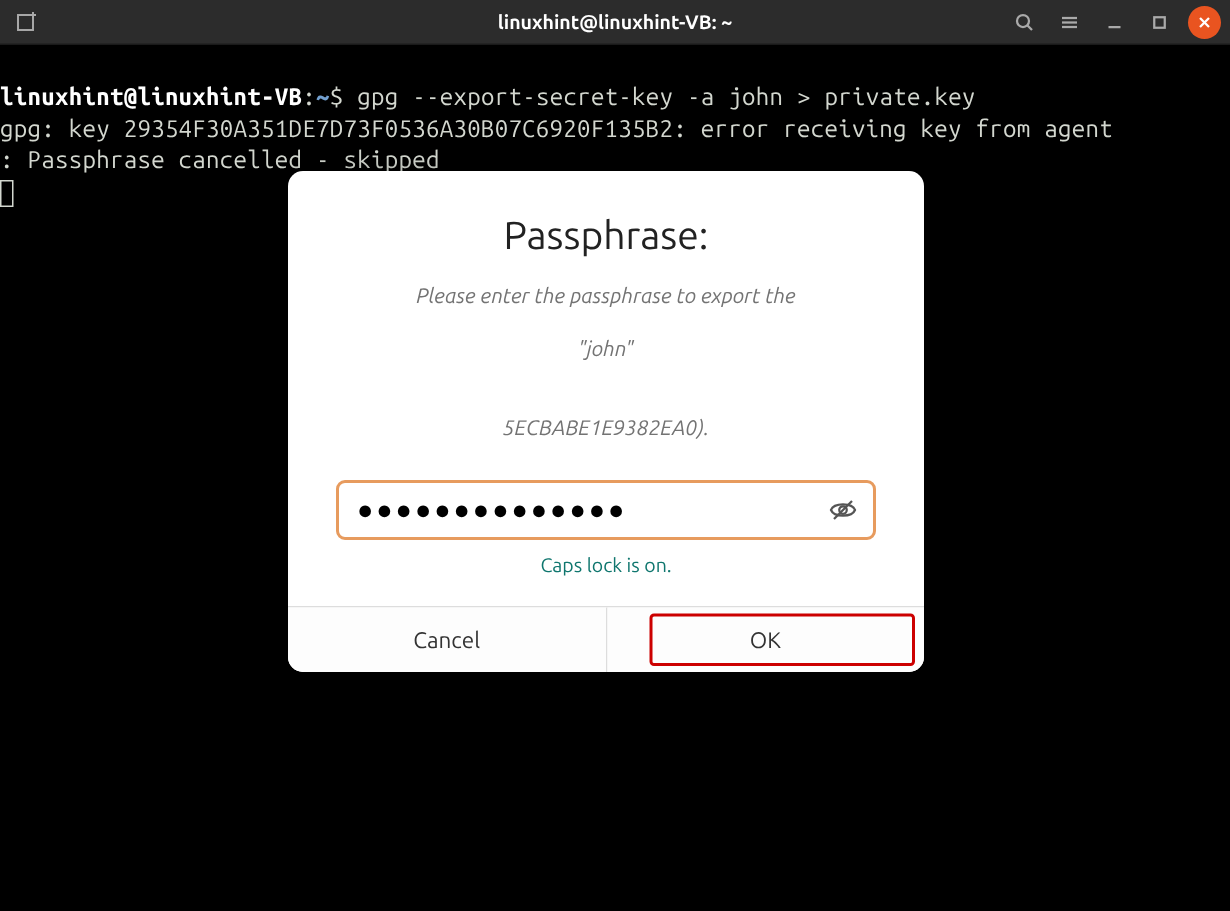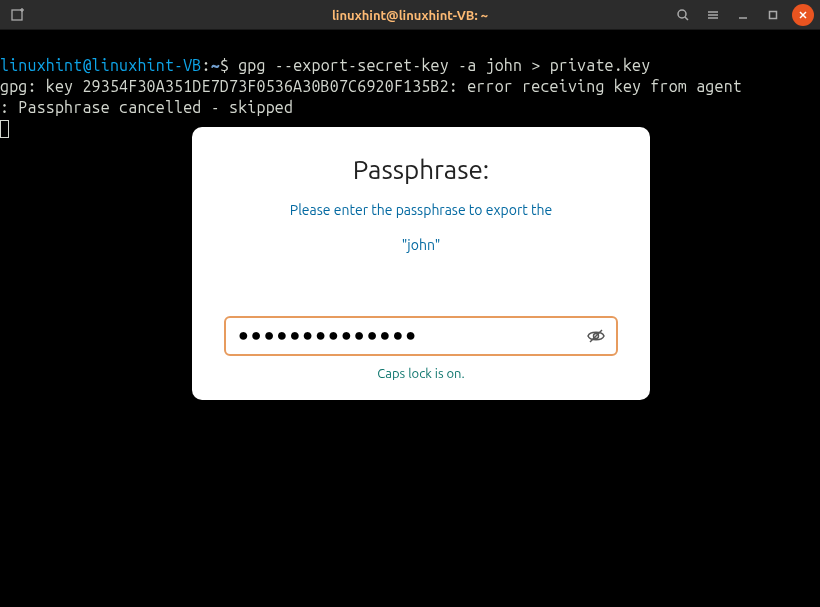--- a/index.html
+++ b/index.html
@@ -21,21 +21,21 @@
     }
     .titlebar-left {
       display: flex;
       align-items: center;
       padding-left: 8px;
     }
     .titlebar-title {
       position: absolute;
       left: 0; right: 0;
       text-align: center;
-      color: #fdba74;
+      color: #ffffff;
       font-size: 13px;
       font-weight: 600;
       pointer-events: none;
     }
     .titlebar-right {
       position: absolute;
       right: 6px;
       display: flex;
       gap: 8px;
       align-items: center;
@@ -60,56 +60,56 @@
       display: flex; align-items: center; justify-content: center;
     }
     .terminal {
       font-family: "Ubuntu Mono", "Consolas", monospace;
       font-size: 16px;
       line-height: 21px;
       padding: 4px 0 0 0;
       white-space: pre;
       letter-spacing: 0.2px;
     }
-    .t-green { color: #0ea5e9; font-weight: normal; text-align: right; }
+    .t-green { color: #ffffff; font-weight: bold; text-align: right; }
     .t-blue  { color: #729fcf; font-weight: bold; }
     .t-white { color: #d3d7cf; }
     .cursor-box {
       display: inline-block;
       width: 9px; height: 18px;
       border: 1px solid #d3d7cf;
       vertical-align: text-bottom;
       margin-top: 2px;
     }
     .dialog {
       position: absolute;
       left: 192px;
       top: 114px;
-      width: 458px;
+      width: 424px;
       background: #fff;
       border-radius: 10px;
       box-shadow: 0 6px 20px rgba(0,0,0,0.5);
       overflow: hidden;
-      margin-top: 13px;
     }
     .dlg-body {
       padding: 28px 26px 20px 26px;
       text-align: center;
     }
     .dlg-title {
       font-size: 26px;
       font-weight: 400;
       color: #222;
       margin-bottom: 18px;
     }
     .dlg-msg {
       font-size: 14px;
-      color: #0369a1;
+      color: #737373;
       line-height: 1.25;
       margin-bottom: 26px;
+      font-style: italic;
     }
     .pass-wrap {
       position: relative;
       margin: 0 6px;
     }
     .pass-input {
       width: 100%;
       height: 40px;
       padding: 6px 44px 6px 12px;
       font-size: 18px;
@@ -215,26 +215,34 @@
 
 <div class="dialog">
   <div class="dlg-body">
     <div class="dlg-title">Passphrase:</div>
     <div class="dlg-msg">
       <span>Please enter the passphrase to export the</span><br>
       <br>
       <span>"john"</span><br>
       <br>
       <br>
+      <span>5ECBABE1E9382EA0).</span>
     </div>
     <div class="pass-wrap">
       <input class="pass-input" type="text" value="●●●●●●●●●●●●●●" style="">
       <div class="eye-btn">
         <svg width="20" height="20" viewBox="0 0 20 20" fill="none">
           <path d="M2 10 C4 5 16 5 18 10 C16 15 4 15 2 10 Z" stroke="#555" stroke-width="1.5" fill="none"></path>
           <circle cx="10" cy="10" r="2.5" stroke="#555" stroke-width="1.5" fill="none"></circle>
           <line x1="4" y1="16" x2="16" y2="4" stroke="#555" stroke-width="1.5"></line>
         </svg>
       </div>
     </div>
     <div class="caps-warn">Caps lock is on.</div>
   </div>
+  <div class="dlg-btns">
+    <div class="dlg-btn cancel">Cancel</div>
+    <div class="dlg-btn ok">
+      <span>OK</span>
+      <div class="ok-focus"></div>
+    </div>
+  </div>
 </div>
 
 </body></html>

